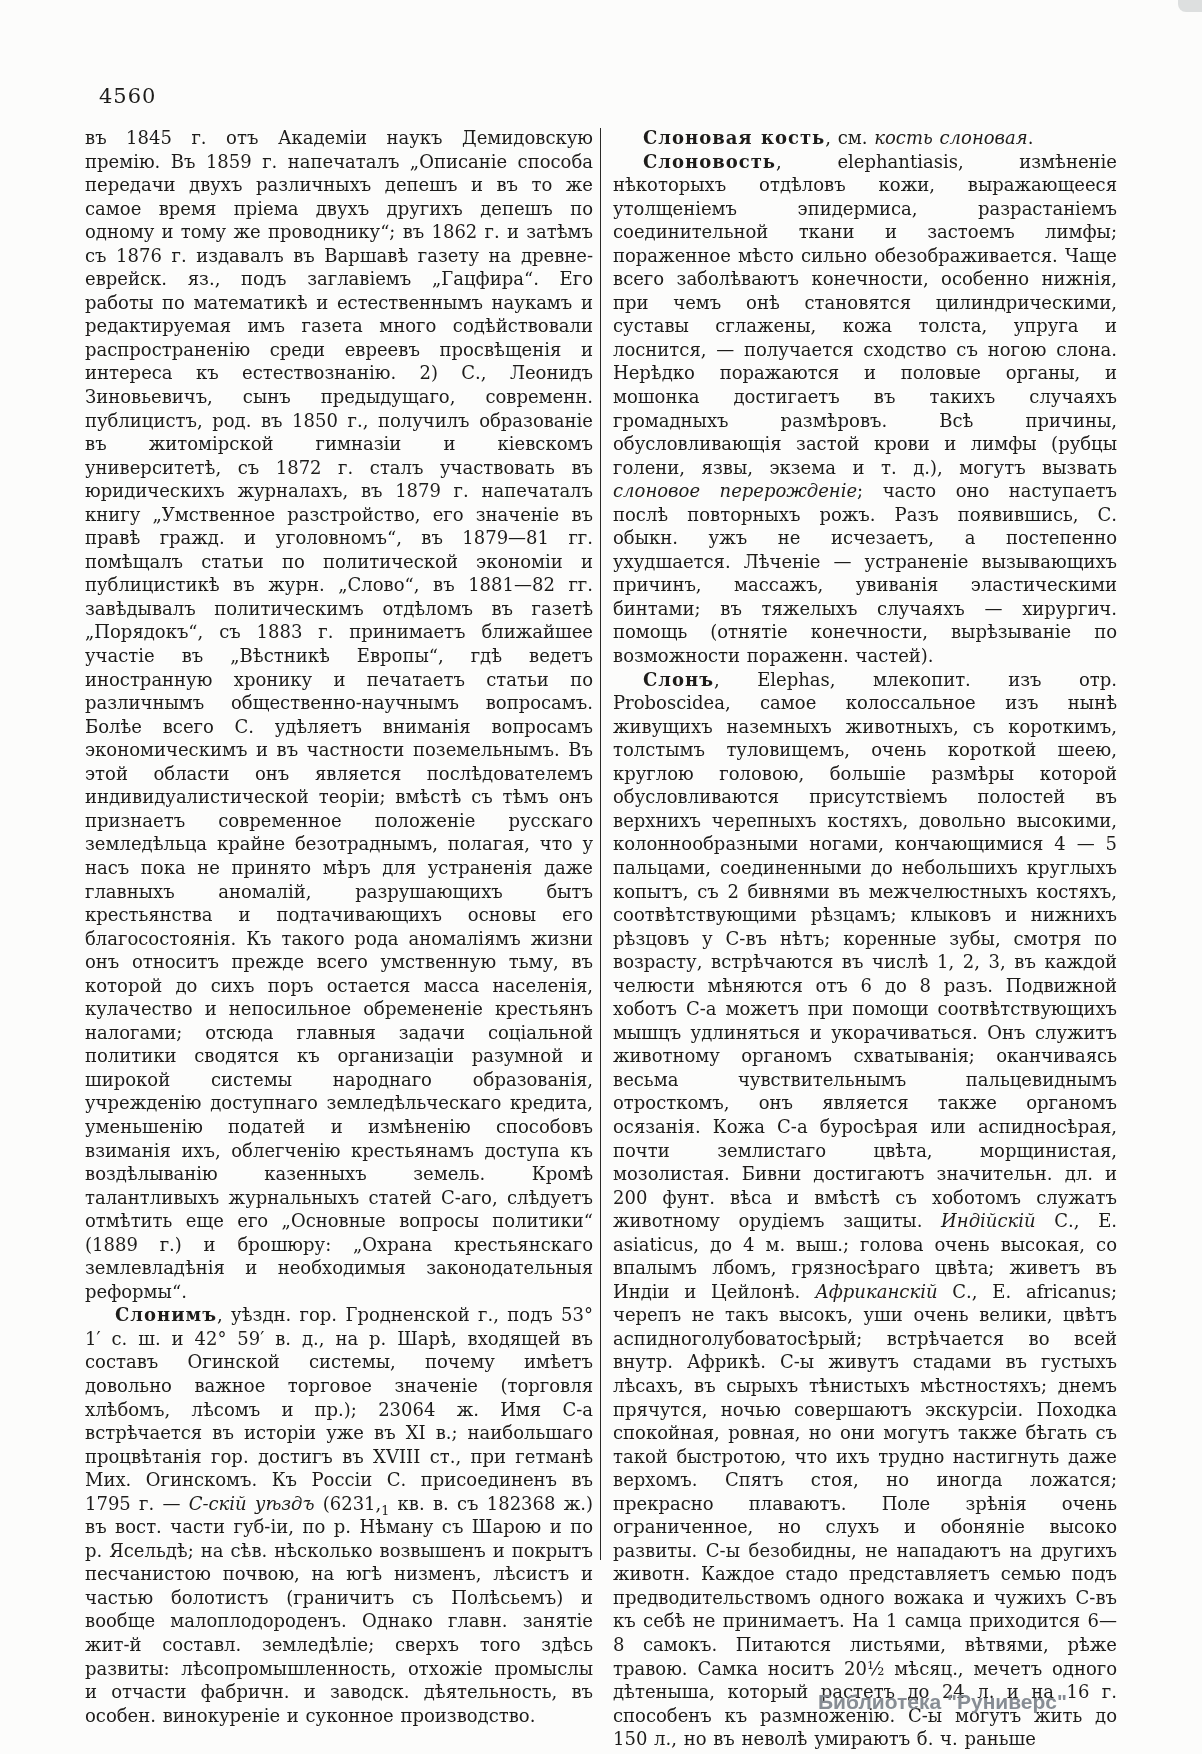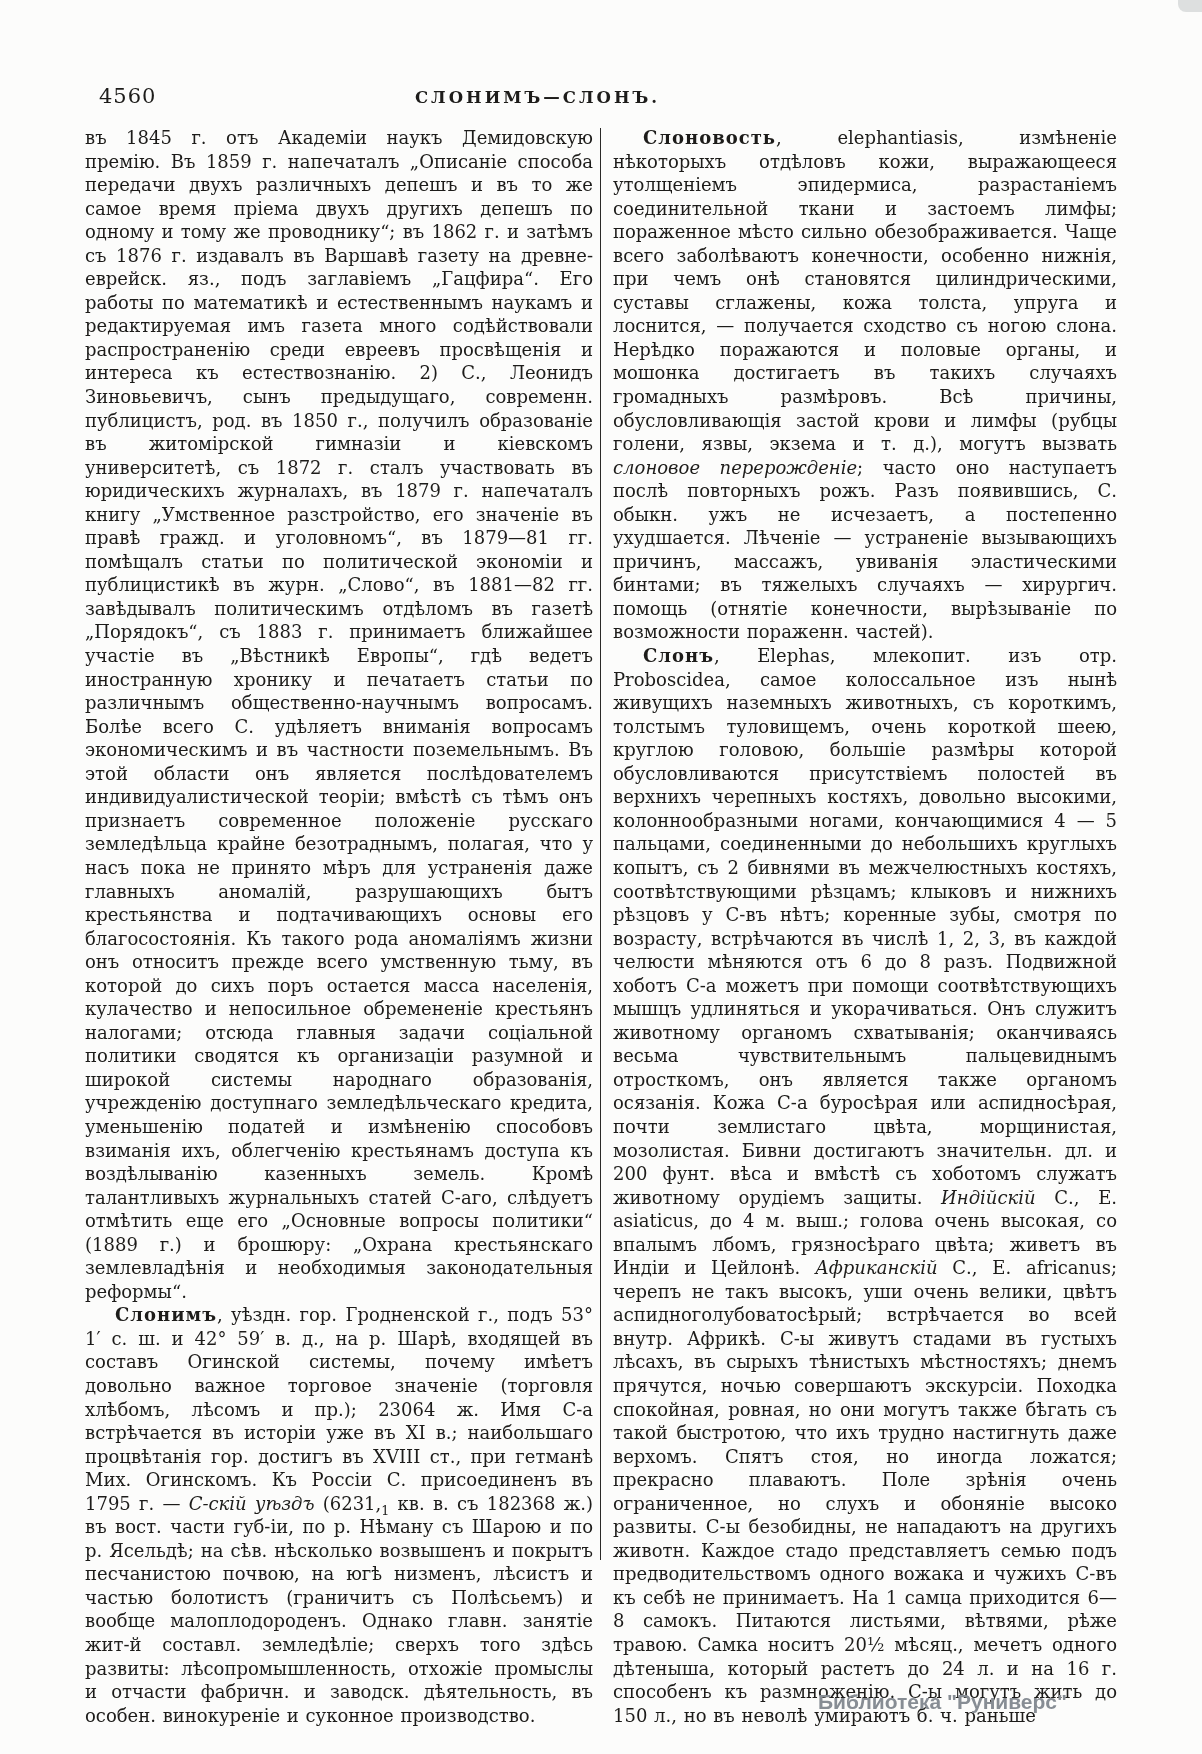--- a/index.html
+++ b/index.html
@@ -59,27 +59,27 @@
   }
 </style>
 </head>
 <body>
 
 <div id="page">
   <div id="corner-smudge"></div>
   <div id="edge-shade"></div>
 
   <div id="page-number">4560</div>
-  <div id="running-title">СЛОНИМЪ—СЛОНЪ.</div>
 
   <div id="column-divider"></div>
 
   <div id="col-left" class="col">
       <p class="para noindent"><span class="r-n">въ 1845 г. отъ Академіи наукъ Демидовскую премію. Въ 1859 г. напечаталъ „Описаніе способа передачи двухъ различныхъ депешъ и въ то же самое время пріема двухъ другихъ депешъ по одному и тому же проводнику“; въ 1862 г. и затѣмъ съ 1876 г. издавалъ въ Варшавѣ газету на древне-еврейск. яз., подъ заглавіемъ „Гацфира“. Его работы по математикѣ и естественнымъ наукамъ и редактируемая имъ газета много содѣйствовали распространенію среди евреевъ просвѣщенія и интереса къ естествознанію. 2) С., Леонидъ Зиновьевичъ, сынъ предыдущаго, современн. публицистъ, род. въ 1850 г., получилъ образованіе въ житомірской гимназіи и кіевскомъ университетѣ, съ 1872 г. сталъ участвовать въ юридическихъ журналахъ, въ 1879 г. напечаталъ книгу „Умственное разстройство, его значеніе въ правѣ гражд. и уголовномъ“, въ 1879—81 гг. помѣщалъ статьи по политической экономіи и публицистикѣ въ журн. „Слово“, въ 1881—82 гг. завѣдывалъ политическимъ отдѣломъ въ газетѣ „Порядокъ“, съ 1883 г. принимаетъ ближайшее участіе въ „Вѣстникѣ Европы“, гдѣ ведетъ иностранную хронику и печатаетъ статьи по различнымъ общественно-научнымъ вопросамъ. Болѣе всего С. удѣляетъ вниманія вопросамъ экономическимъ и въ частности поземельнымъ. Въ этой области онъ является послѣдователемъ индивидуалистической теоріи; вмѣстѣ съ тѣмъ онъ признаетъ современное положеніе русскаго земледѣльца крайне безотраднымъ, полагая, что у насъ пока не принято мѣръ для устраненія даже главныхъ аномалій, разрушающихъ бытъ крестьянства и подтачивающихъ основы его благосостоянія. Къ такого рода аномаліямъ жизни онъ относитъ прежде всего умственную тьму, въ которой до сихъ поръ остается масса населенія, кулачество и непосильное обремененіе крестьянъ налогами; отсюда главныя задачи соціальной политики сводятся къ организаціи разумной и широкой системы народнаго образованія, учрежденію доступнаго земледѣльческаго кредита, уменьшенію податей и измѣненію способовъ взиманія ихъ, облегченію крестьянамъ доступа къ воздѣлыванію казенныхъ земель. Кромѣ талантливыхъ журнальныхъ статей С-аго, слѣдуетъ отмѣтить еще его „Основные вопросы политики“ (1889 г.) и брошюру: „Охрана крестьянскаго землевладѣнія и необходимыя законодательныя реформы“.</span></p>
       <p class="para"><span class="r-b">Слонимъ</span><span class="r-n">, уѣздн. гор. Гродненской г., подъ 53° 1′ с. ш. и 42° 59′ в. д., на р. Шарѣ, входящей въ составъ Огинской системы, почему имѣетъ довольно важное торговое значеніе (торговля хлѣбомъ, лѣсомъ и пр.); 23064 ж. Имя С-а встрѣчается въ исторіи уже въ XI в.; наибольшаго процвѣтанія гор. достигъ въ XVIII ст., при гетманѣ Мих. Огинскомъ. Къ Россіи С. присоединенъ въ 1795 г. — </span><span class="r-i">С-скій уѣздъ</span><span class="r-n"> (6231,</span><span class="r-sub">1</span><span class="r-n"> кв. в. съ 182368 ж.) въ вост. части губ-іи, по р. Нѣману съ Шарою и по р. Ясельдѣ; на сѣв. нѣсколько возвышенъ и покрытъ песчанистою почвою, на югѣ низменъ, лѣсистъ и частью болотистъ (граничитъ съ Полѣсьемъ) и вообще малоплодороденъ. Однако главн. занятіе жит-й составл. земледѣліе; сверхъ того здѣсь развиты: лѣсопромышленность, отхожіе промыслы и отчасти фабричн. и заводск. дѣятельность, въ особен. винокуреніе и суконное производство.</span></p>
     </div>
   <div id="col-right" class="col">
+      <p class="para"><span class="r-b">Слоновая кость</span><span class="r-n">, см. </span><span class="r-i">кость слоновая</span><span class="r-n">.</span></p>
       <p class="para"><span class="r-b">Слоновость</span><span class="r-n">, elephantiasis, измѣненіе нѣкоторыхъ отдѣловъ кожи, выражающееся утолщеніемъ эпидермиса, разрастаніемъ соединительной ткани и застоемъ лимфы; пораженное мѣсто сильно обезображивается. Чаще всего заболѣваютъ конечности, особенно нижнія, при чемъ онѣ становятся цилиндрическими, суставы сглажены, кожа толста, упруга и лоснится, — получается сходство съ ногою слона. Нерѣдко поражаются и половые органы, и мошонка достигаетъ въ такихъ случаяхъ громадныхъ размѣровъ. Всѣ причины, обусловливающія застой крови и лимфы (рубцы голени, язвы, экзема и т. д.), могутъ вызвать </span><span class="r-i">слоновое перерожденіе</span><span class="r-n">; часто оно наступаетъ послѣ повторныхъ рожъ. Разъ появившись, С. обыкн. ужъ не исчезаетъ, а постепенно ухудшается. Лѣченіе — устраненіе вызывающихъ причинъ, массажъ, увиванія эластическими бинтами; въ тяжелыхъ случаяхъ — хирургич. помощь (отнятіе конечности, вырѣзываніе по возможности пораженн. частей).</span></p>
       <p class="para"><span class="r-b">Слонъ</span><span class="r-n">, Elephas, млекопит. изъ отр. Proboscidea, самое колоссальное изъ нынѣ живущихъ наземныхъ животныхъ, съ короткимъ, толстымъ туловищемъ, очень короткой шеею, круглою головою, большіе размѣры которой обусловливаются присутствіемъ полостей въ верхнихъ черепныхъ костяхъ, довольно высокими, колоннообразными ногами, кончающимися 4 — 5 пальцами, соединенными до небольшихъ круглыхъ копытъ, съ 2 бивнями въ межчелюстныхъ костяхъ, соотвѣтствующими рѣзцамъ; клыковъ и нижнихъ рѣзцовъ у С-въ нѣтъ; коренные зубы, смотря по возрасту, встрѣчаются въ числѣ 1, 2, 3, въ каждой челюсти мѣняются отъ 6 до 8 разъ. Подвижной хоботъ С-а можетъ при помощи соотвѣтствующихъ мышцъ удлиняться и укорачиваться. Онъ служитъ животному органомъ схватыванія; оканчиваясь весьма чувствительнымъ пальцевиднымъ отросткомъ, онъ является также органомъ осязанія. Кожа С-а буросѣрая или аспидносѣрая, почти землистаго цвѣта, морщинистая, мозолистая. Бивни достигаютъ значительн. дл. и 200 фунт. вѣса и вмѣстѣ съ хоботомъ служатъ животному орудіемъ защиты. </span><span class="r-i">Индійскій</span><span class="r-n"> С., E. asiaticus, до 4 м. выш.; голова очень высокая, со впалымъ лбомъ, грязносѣраго цвѣта; живетъ въ Индіи и Цейлонѣ. </span><span class="r-i">Африканскій</span><span class="r-n"> С., E. africanus; черепъ не такъ высокъ, уши очень велики, цвѣтъ аспидноголубоватосѣрый; встрѣчается во всей внутр. Африкѣ. С-ы живутъ стадами въ густыхъ лѣсахъ, въ сырыхъ тѣнистыхъ мѣстностяхъ; днемъ прячутся, ночью совершаютъ экскурсіи. Походка спокойная, ровная, но они могутъ также бѣгать съ такой быстротою, что ихъ трудно настигнуть даже верхомъ. Спятъ стоя, но иногда ложатся; прекрасно плаваютъ. Поле зрѣнія очень ограниченное, но слухъ и обоняніе высоко развиты. С-ы безобидны, не нападаютъ на другихъ животн. Каждое стадо представляетъ семью подъ предводительствомъ одного вожака и чужихъ С-въ къ себѣ не принимаетъ. На 1 самца приходится 6—8 самокъ. Питаются листьями, вѣтвями, рѣже травою. Самка носитъ 20½ мѣсяц., мечетъ одного дѣтеныша, который растетъ до 24 л. и на 16 г. способенъ къ размноженію. С-ы могутъ жить до 150 л., но въ неволѣ умираютъ б. ч. раньше</span></p>
     </div>
 
   <div id="watermark">Библиотека "Руниверс"</div>
 </div>
 
 </body></html>

